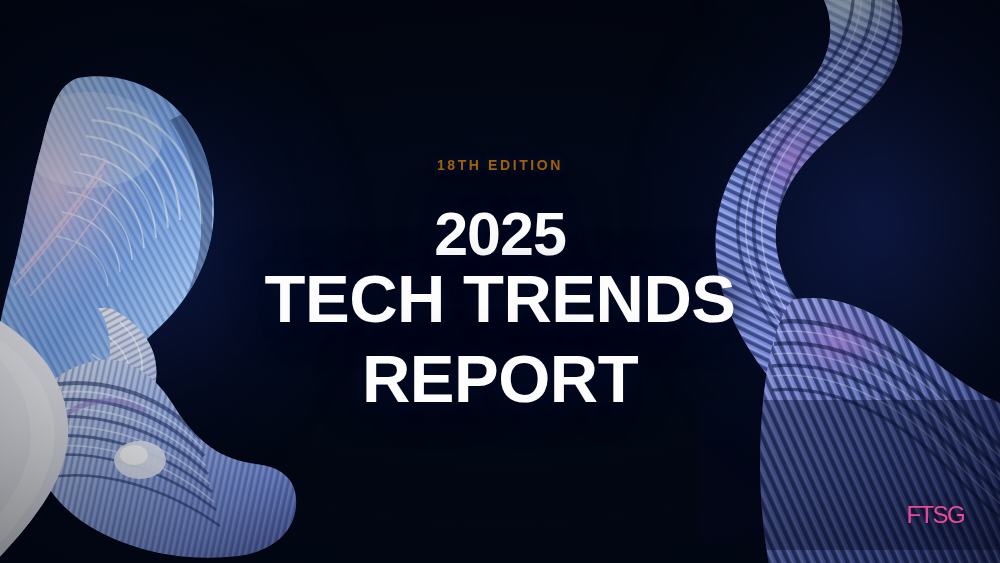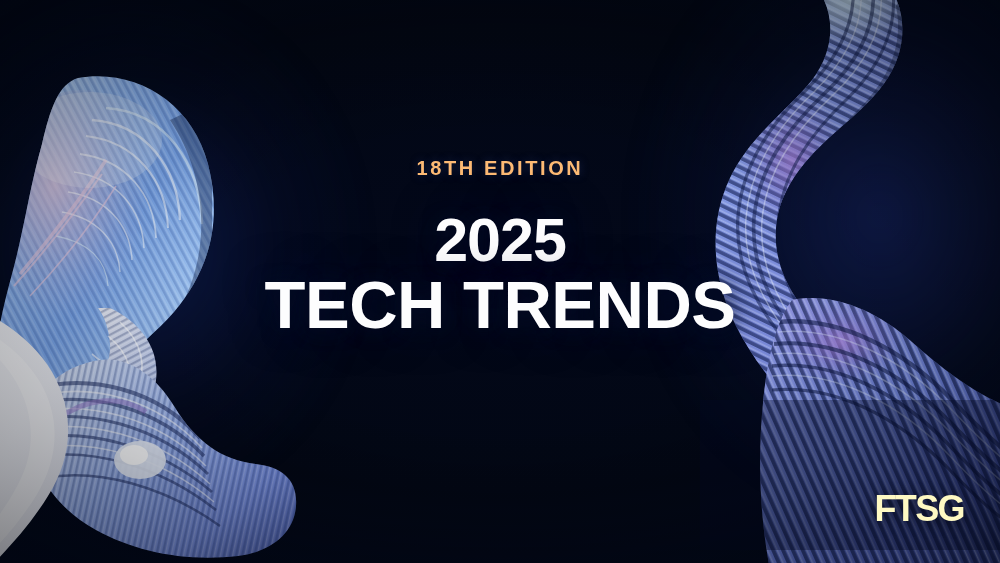--- a/index.html
+++ b/index.html
@@ -71,22 +71,22 @@
   
   .title-block {
     position: absolute;
     left: 0;
     right: 0;
     top: 158px;
     text-align: center;
     z-index: 20;
   }
   .edition {
-    color: #fdba74;
-    font-size: 20px;
+    color: #a16207;
+    font-size: 14px;
     font-weight: bold;
     letter-spacing: 2.6px;
     line-height: 1;
     margin: 0 0 34px 0;
     text-transform: uppercase;
     text-shadow: 0 0 10px rgba(60,80,170,0.35);
   }
   .t-line {
     color: #fdfdfe;
     font-weight: bold;
@@ -112,23 +112,23 @@
   
   .logo {
     position: absolute;
     right: 36px;
     bottom: 36px;
     z-index: 22;
     display: flex;
     align-items: flex-end;
   }
   .logo-text {
-    color: #fef9c3;
-    font-size: 36px;
-    font-weight: bold;
+    color: #ec4899;
+    font-size: 24px;
+    font-weight: normal;
     letter-spacing: -1.6px;
     line-height: 1;
     font-stretch: condensed;
     text-shadow: 0 2px 14px rgba(0,0,0,0.6);
   }
 </style>
 </head>
 <body>
 
 <div id="cover">
@@ -378,19 +378,20 @@
       <rect x="0" y="430" width="330" height="150" fill="#020a24" opacity="0.35"></rect>
     </svg>
   </div>
 
   <div class="bg-vignette"></div>
 
   <div class="title-block">
     <p class="edition">18TH EDITION</p>
     <h1 class="t-line t-year">2025</h1>
     <h1 class="t-line t-mid">TECH TRENDS</h1>
+    <h1 class="t-line t-last">REPORT</h1>
   </div>
 
   <div class="logo">
     <span class="logo-text">FTSG</span>
   </div>
 
 </div>
 
 </body></html>

